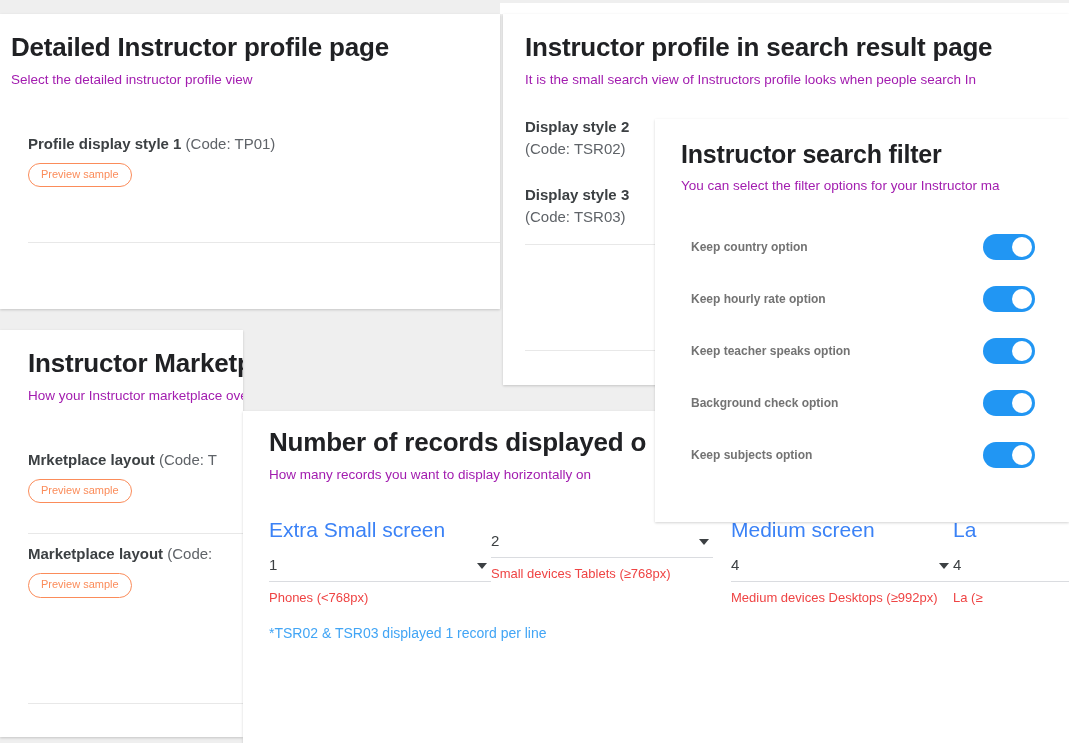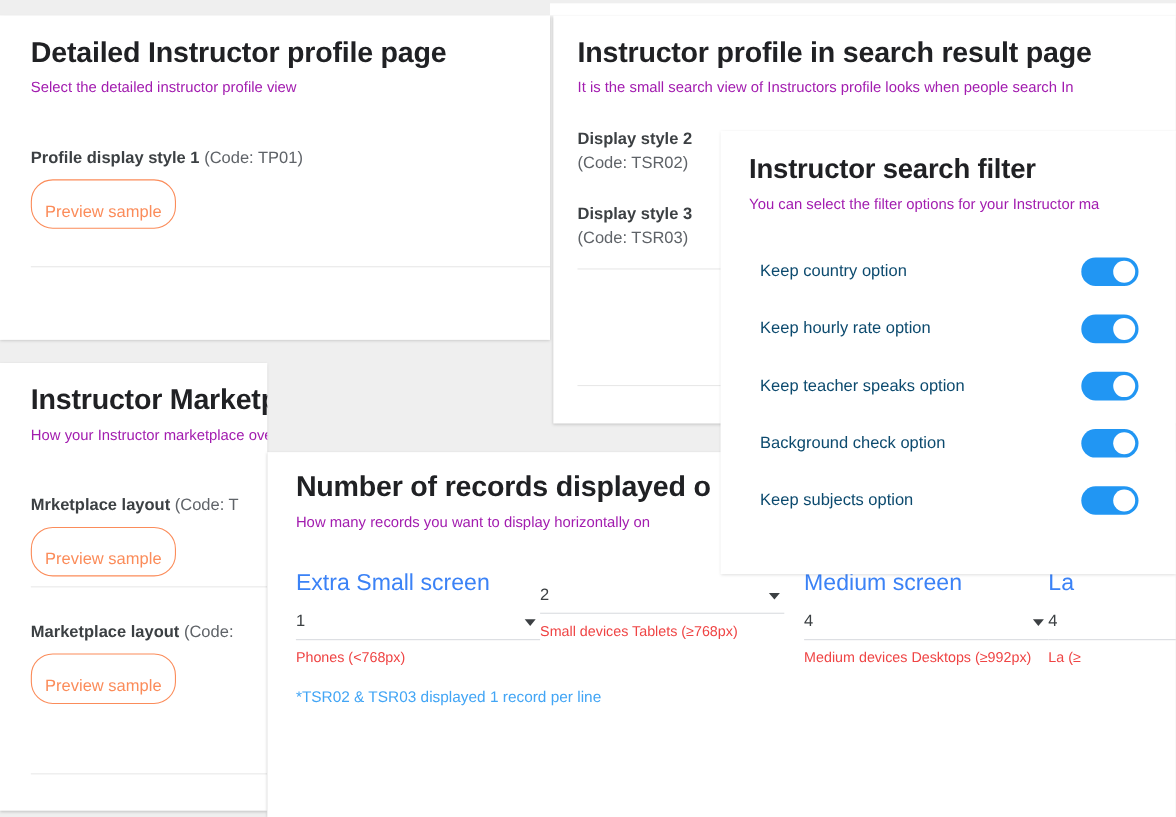--- a/index.html
+++ b/index.html
@@ -39,35 +39,35 @@
     font-weight: bold;
     white-space: nowrap;
   }
   .row-label .code {
     font-weight: normal;
     color: #5f6368;
   }
   .preview-btn {
     display: inline-block;
     margin-top: 11px;
-    padding: 20px 12px 5px;
+    padding: 4px 12px 5px;
     border: 1px solid #fb8c5a;
     border-radius: 20px;
     color: #fb8c5a;
-    font-size: 15px;
+    font-size: 11px;
     background: transparent;
     line-height: 1.25;
     white-space: nowrap;
     cursor: pointer;
   }
   .divider { height: 1px; background: #e8e8e8; }
 
   
   #card-detailed { left: 0px; top: 14px; width: 500px; height: 295px; }
-  #card-detailed .pad { padding: 18px 0 0 28px; }
+  #card-detailed .pad { padding: 18px 0 0 11px; }
   #card-detailed .sec { padding: 0 0 0 28px; }
 
   
   #card-marketplace { left: 0px; top: 330px; width: 243px; height: 407px; }
   #card-marketplace .pad { padding: 18px 0 0 28px; width: 480px; }
   #card-marketplace .sec { padding: 0 0 0 28px; width: 480px; }
 
   
   #card-search { left: 503px; top: 14px; width: 566px; height: 371px; }
   #card-search .pad { padding: 18px 0 0 22px; width: 600px; }
@@ -101,21 +101,21 @@
   .note { padding-left: 26px; margin-top: 17px; font-size: 14px; color: #42a5f5; white-space: nowrap; }
 
   
   #card-filter { left: 655px; top: 119px; width: 414px; height: 403px; }
   #card-filter .pad { padding: 20px 0 0 26px; width: 520px; }
   .toggle-list { padding: 0 34px 0 36px; margin-top: 26px; }
   .toggle-row {
     display: flex; align-items: center; justify-content: space-between;
     height: 52px;
   }
-  .toggle-row .t-label { font-size: 15px; font-weight: normal; color: #0c4a6e; white-space: nowrap; }
+  .toggle-row .t-label { font-size: 12px; font-weight: bold; color: #737373; white-space: nowrap; }
   .switch {
     position: relative;
     width: 52px; height: 26px;
     border-radius: 13px;
     background: #2196f3;
     flex: none;
     cursor: pointer;
   }
   .switch .knob {
     position: absolute; top: 3px; right: 3px;

